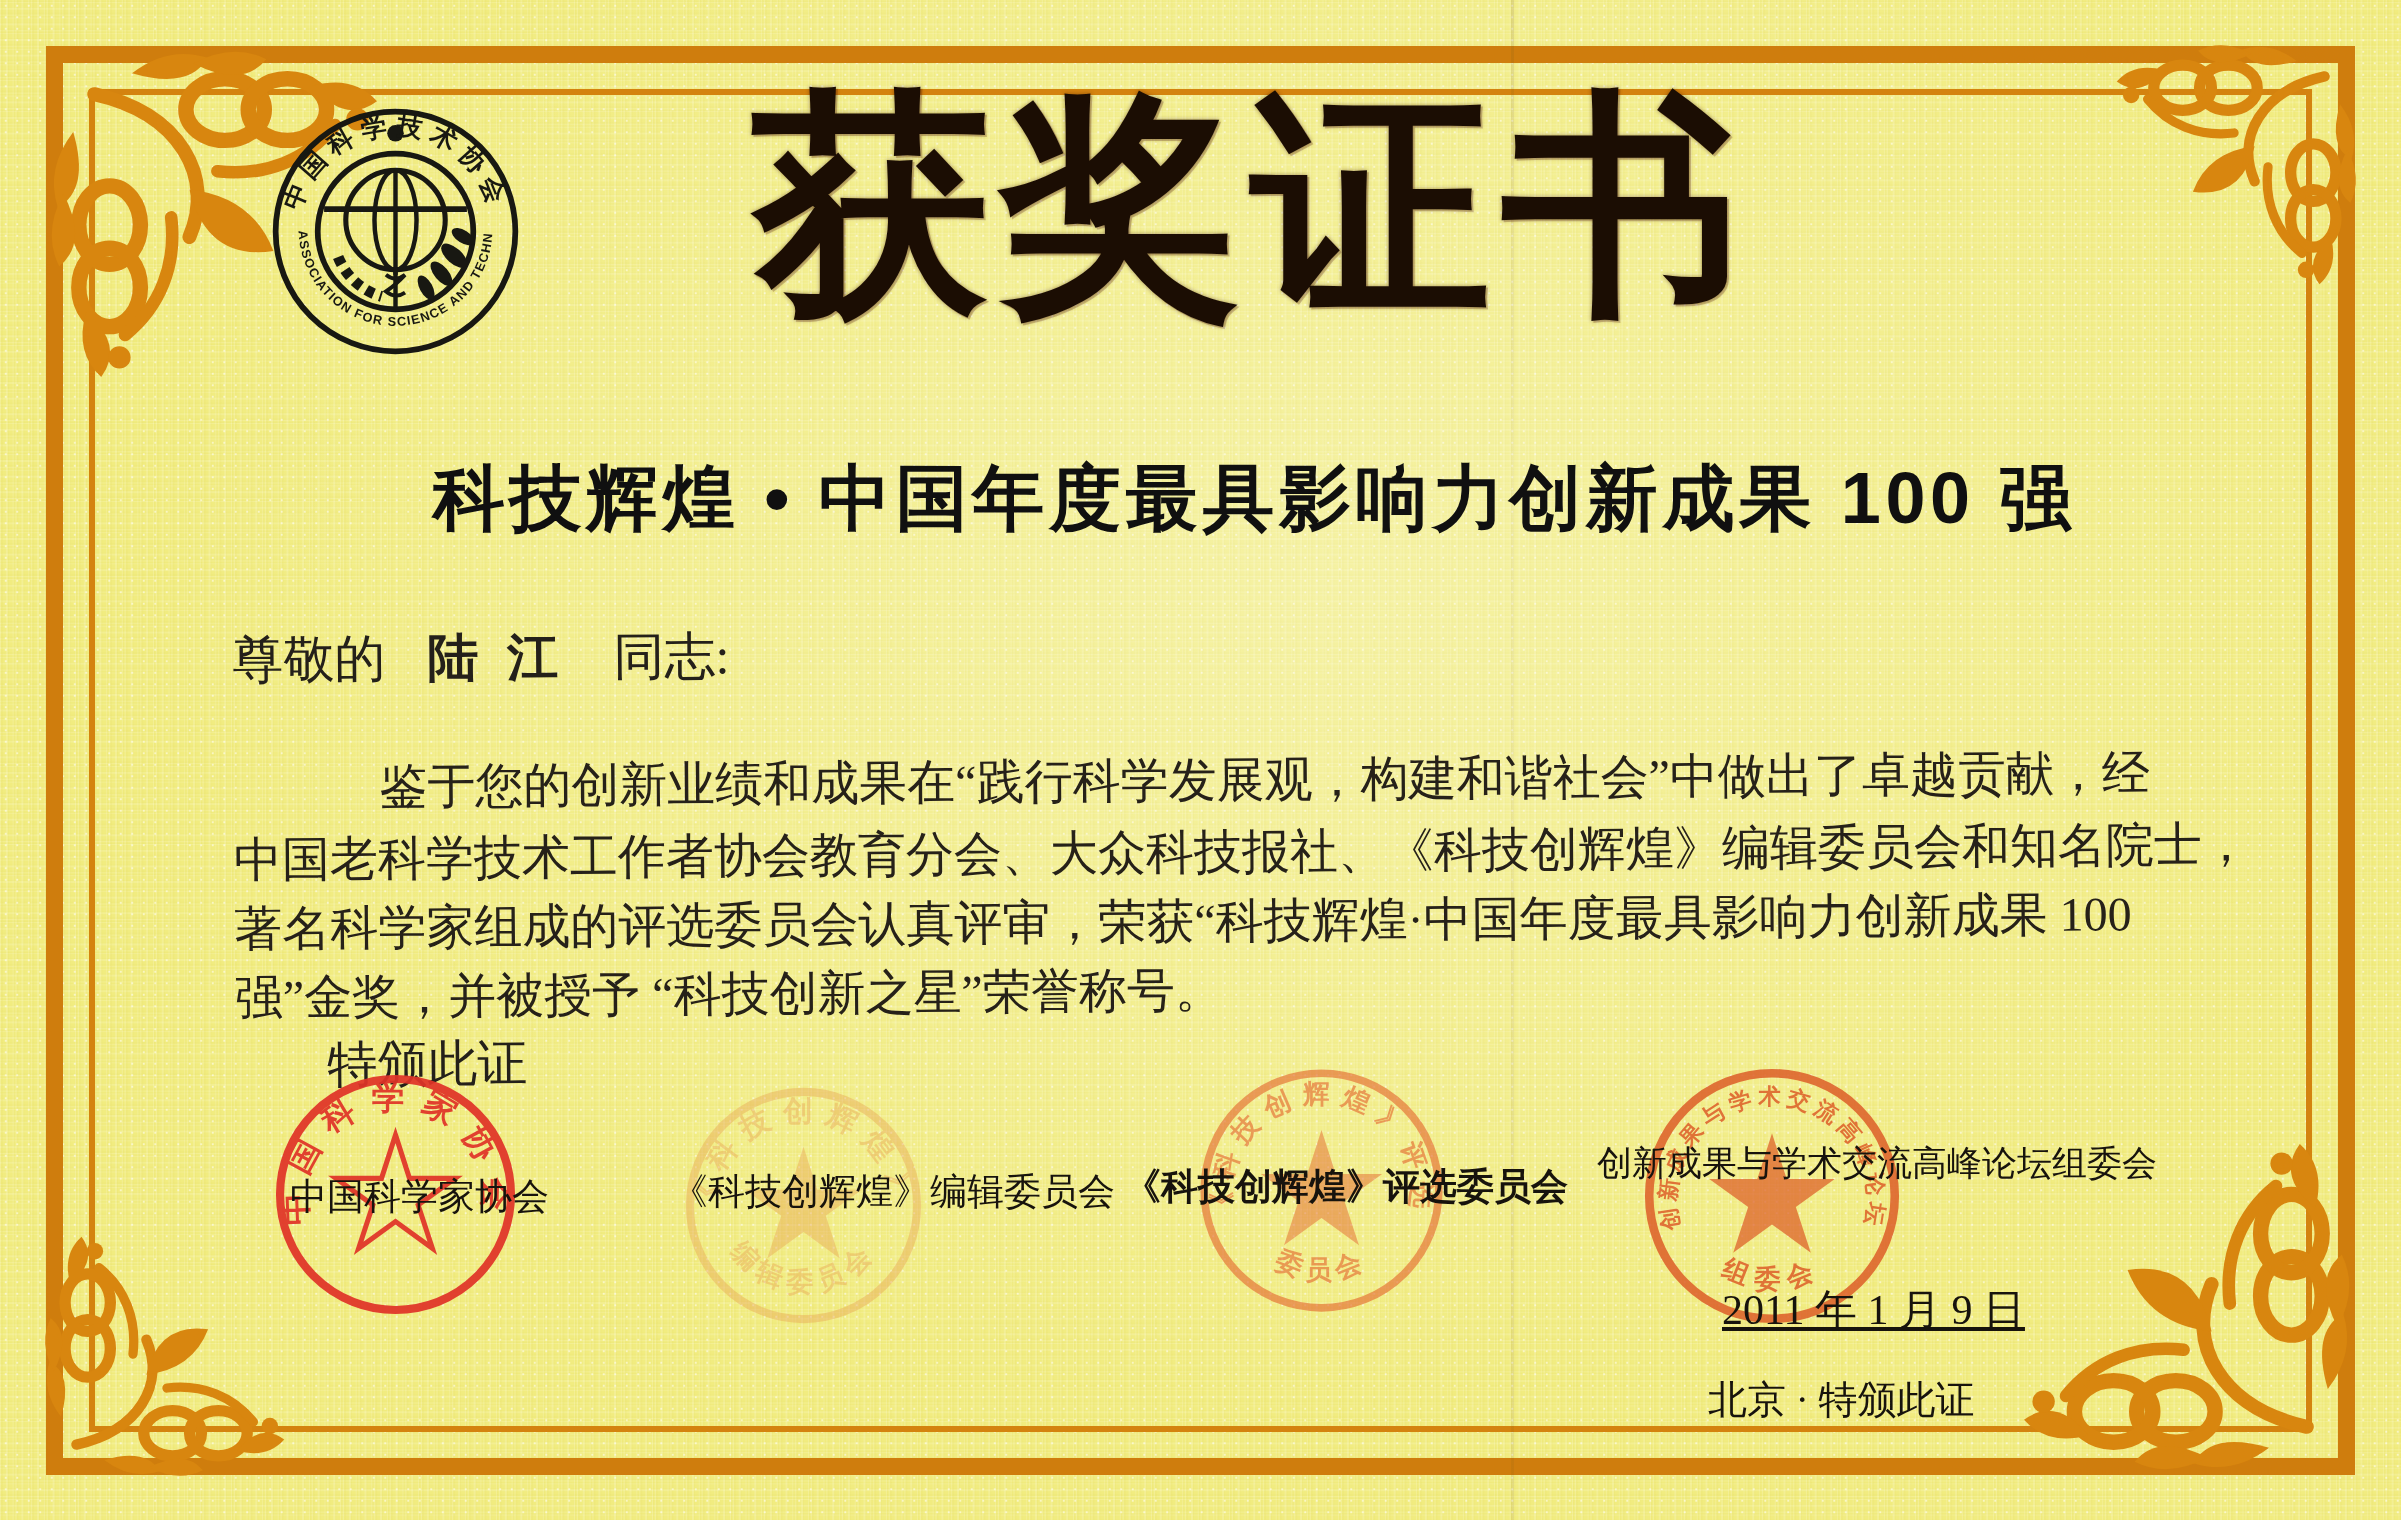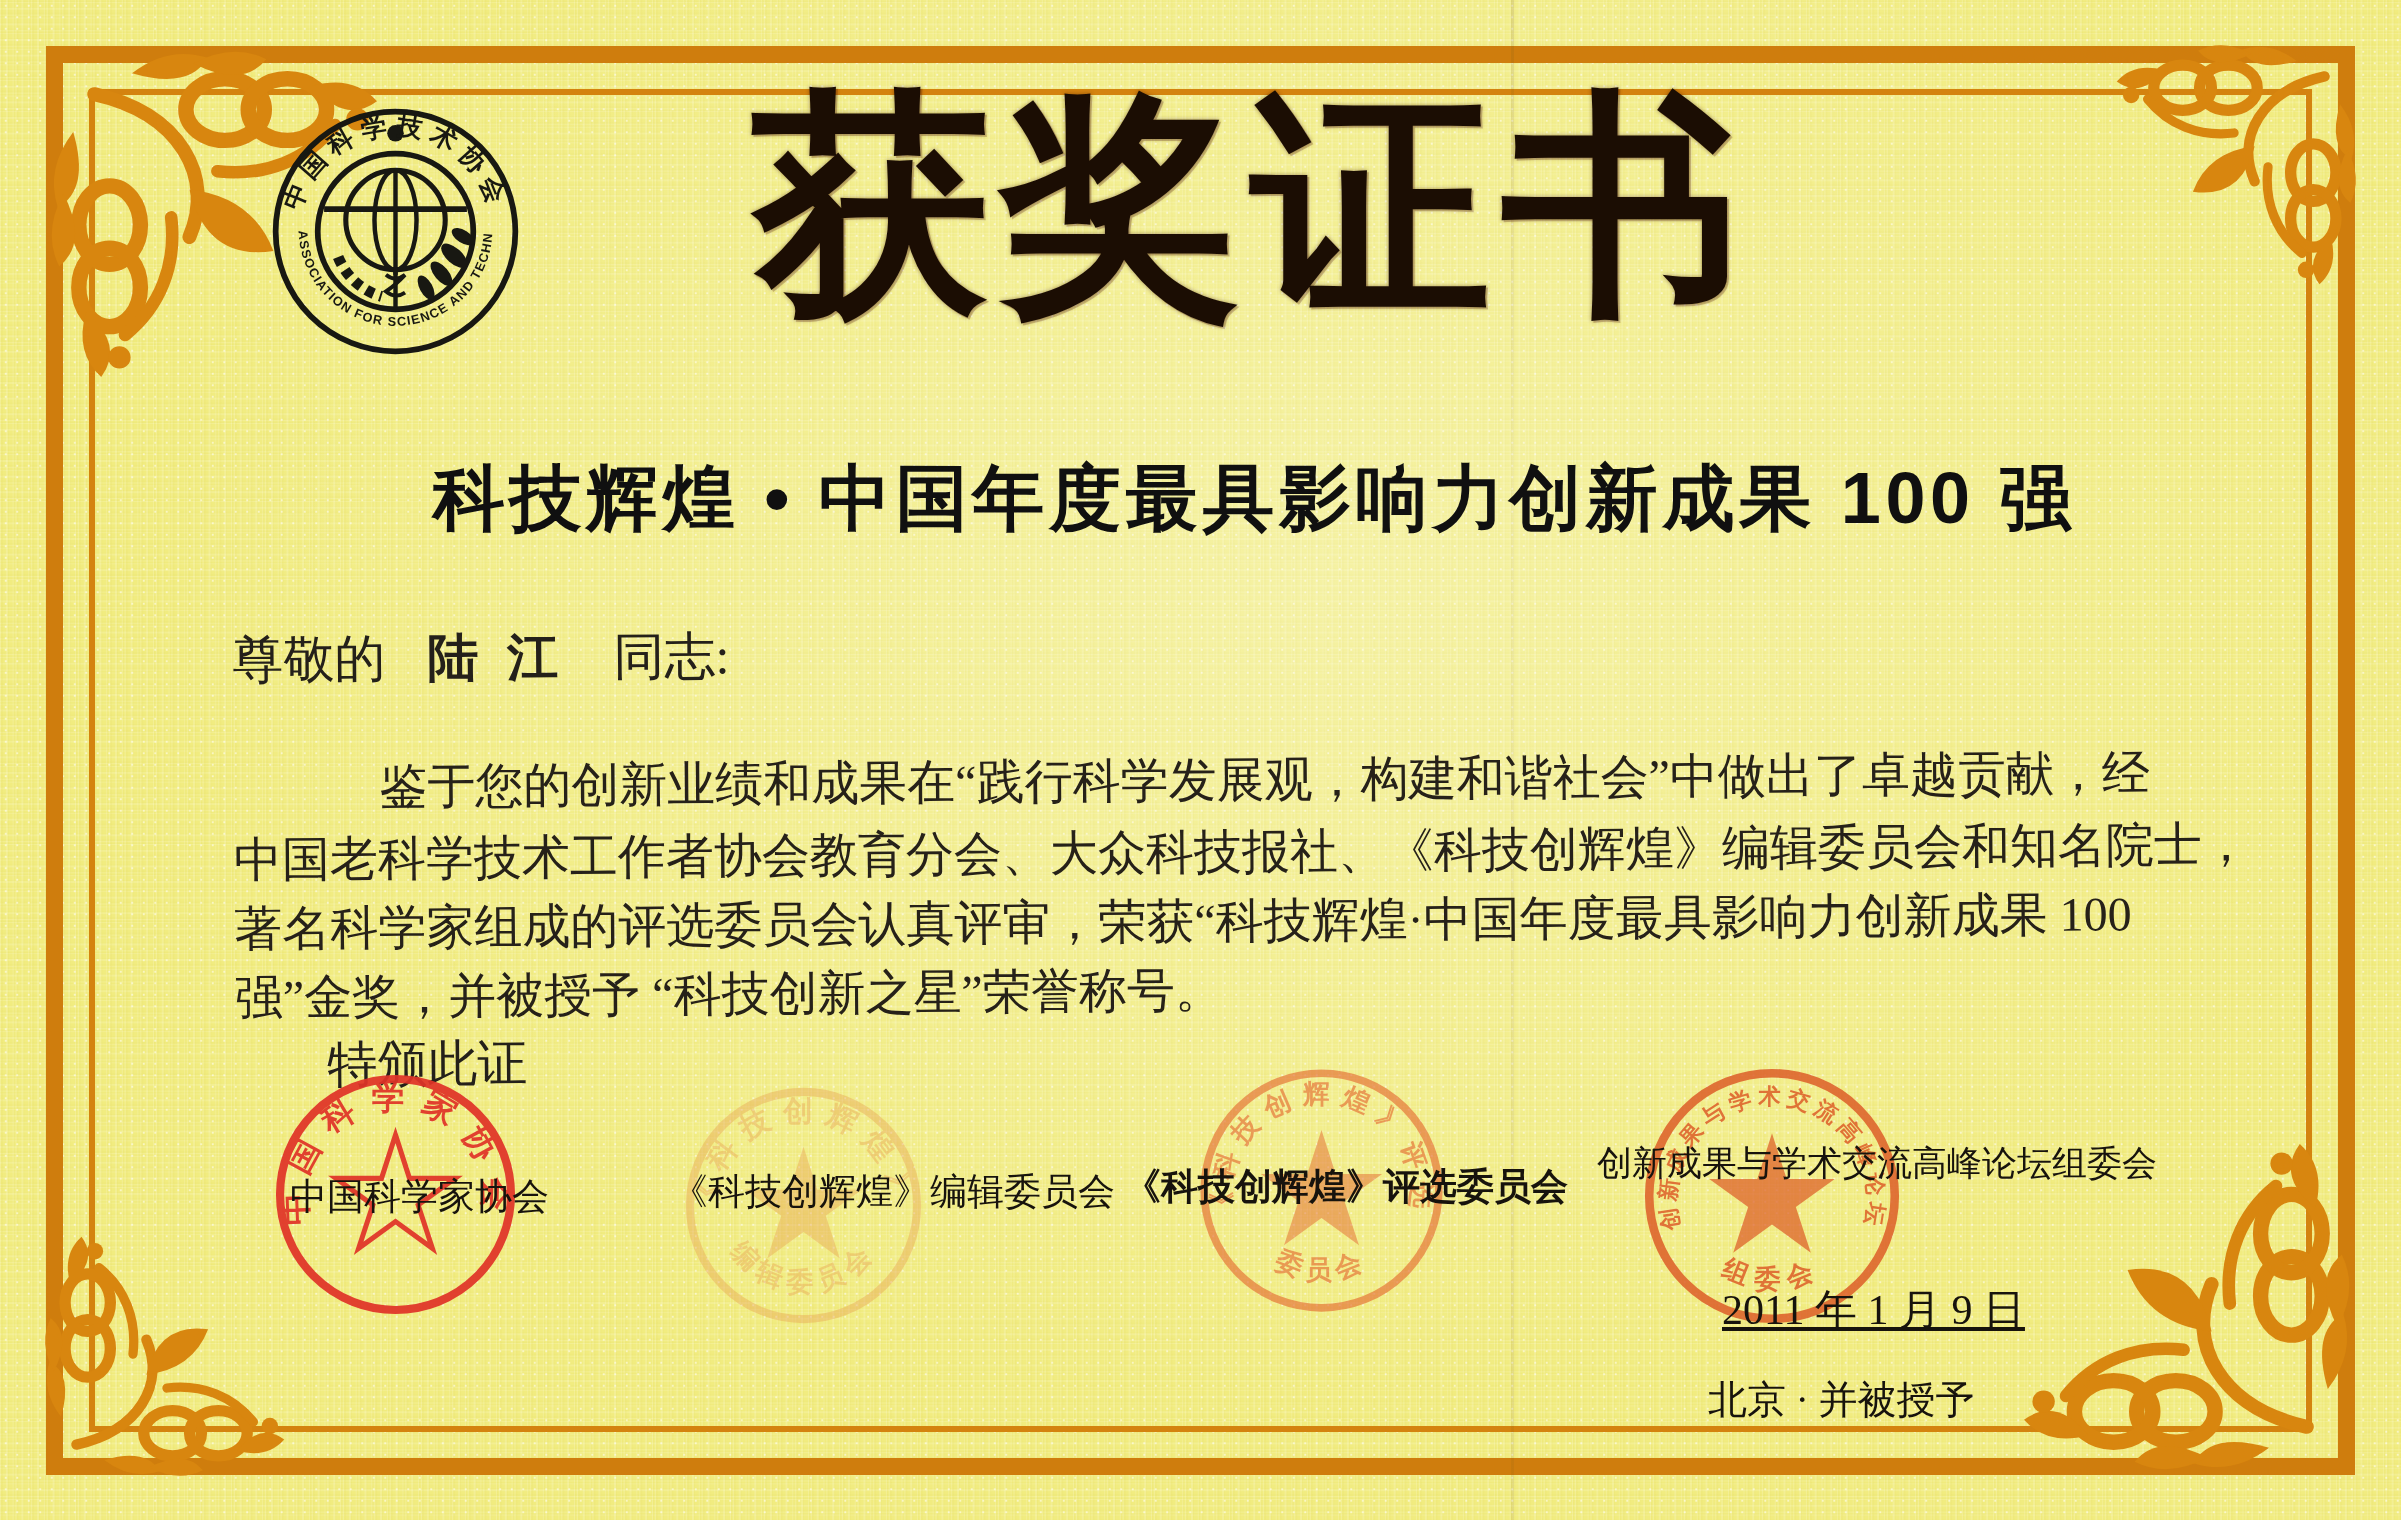--- a/index.html
+++ b/index.html
@@ -273,16 +273,16 @@
       </text>
     </svg>
   </div>
 
   <div class="org org1">中国科学家协会</div>
   <div class="org org2">《科技创辉煌》编辑委员会</div>
   <div class="org org3">《科技创辉煌》评选委员会</div>
   <div class="org org4">创新成果与学术交流高峰论坛组委会</div>
 
   <div class="issue-date">2011 年 1 月 9 日</div>
-  <div class="issue-location">北京 · 并被授予</div>
+  <div class="issue-location">北京 · 特颁此证</div>
 
 </div>
 
 
 </body></html>

